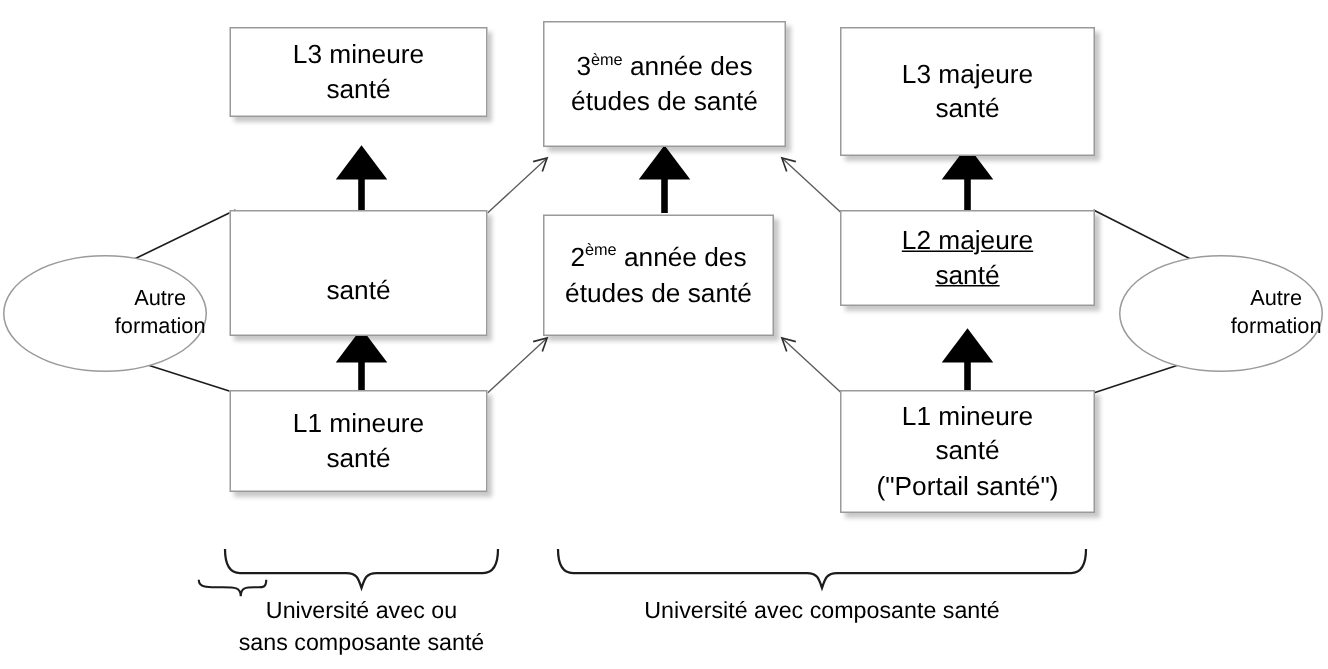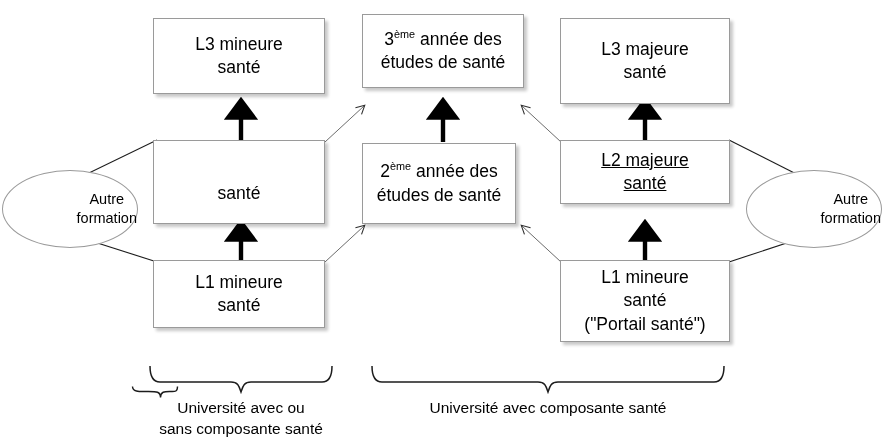--- a/index.html
+++ b/index.html
@@ -141,28 +141,28 @@
     </g>
 
     <g fill="none" stroke="#1c1c1c" stroke-width="1.5">
       <path d="M372,366 C372,374 374,382 382,382
                L538,382 C545,382 546,386 548,392
                C550,386 551,382 558,382
                L714,382 C722,382 724,374 724,366"></path>
     </g>
   </svg>
 
-  <div class="node-box" style="left:153px; top:18px; width:172px; height:76px;">
+  <div class="node-box" style="left:153px; top:18px; width:172px; height:60px;">
     <span class="txt">
       <span>L3 mineure</span><br>
       <span>santé</span>
     </span>
   </div>
 
-  <div class="node-box" style="left:362px; top:14px; width:162px; height:74px;">
+  <div class="node-box" style="left:362px; top:14px; width:162px; height:84px;">
     <span class="txt">
       <span>3</span><sup>ème</sup><span> année des</span><br>
       <span>études de santé</span>
     </span>
   </div>
 
   <div class="node-box" style="left:560px; top:18px; width:170px; height:86px;">
     <span class="txt">
       <span>L3 majeure</span><br>
       <span>santé</span>

